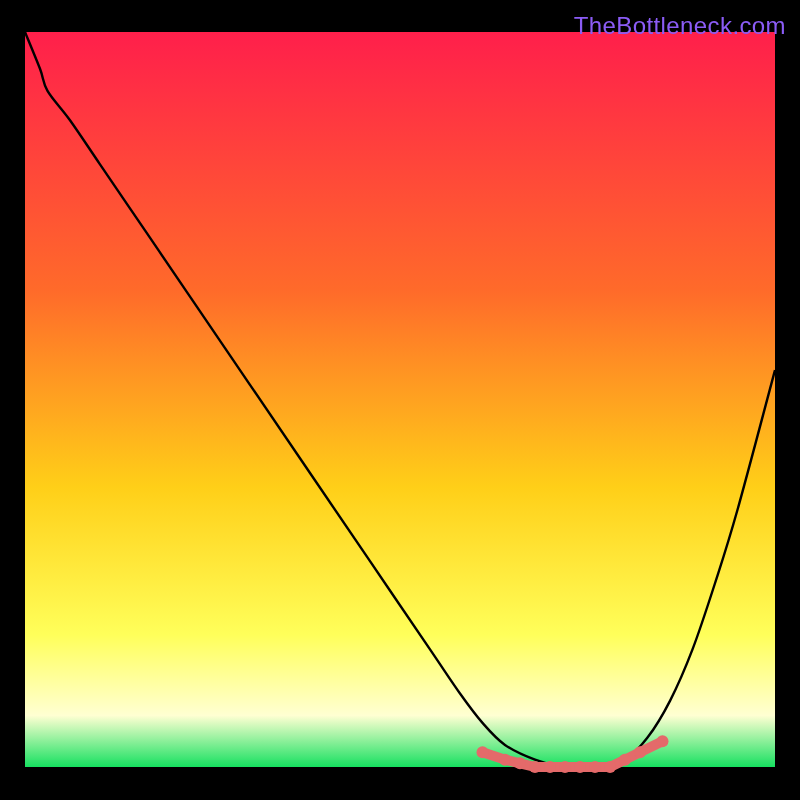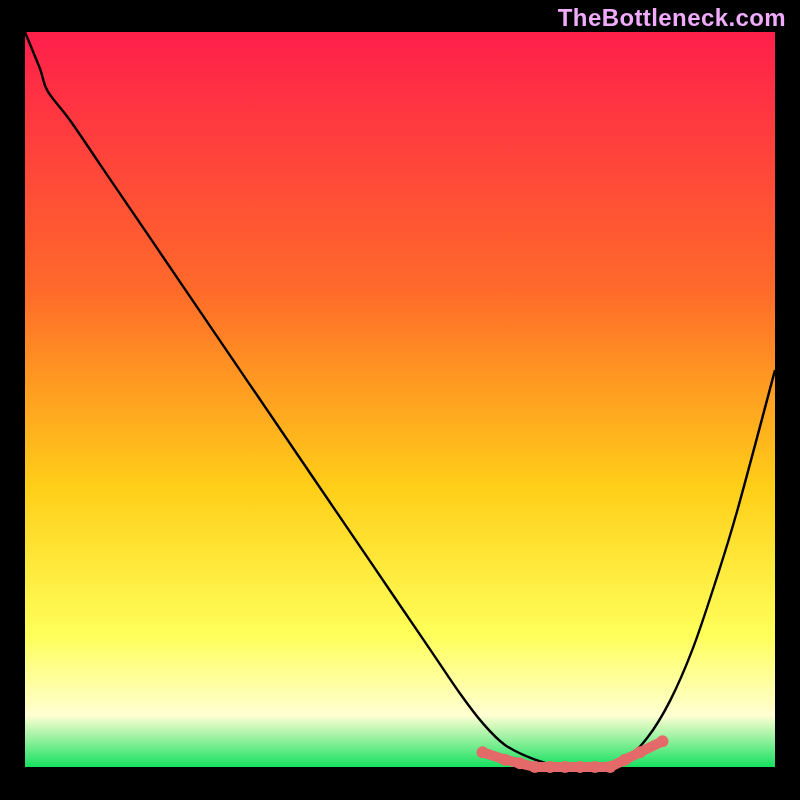--- a/index.html
+++ b/index.html
@@ -11,25 +11,25 @@
     overflow: hidden;
     font-family: Arial, Helvetica, sans-serif;
   }
   .stage {
     position: relative;
     width: 800px;
     height: 800px;
   }
   .watermark {
     position: absolute;
-    top: 4px;
+    top: 12px;
     right: 14px;
-    color: #f0abfc;
+    color: #8b5cf6;
     font-size: 24px;
-    font-weight: 700;
+    font-weight: 400;
     letter-spacing: 0.4px;
     user-select: none;
   }
   svg {
     position: absolute;
     left: 0;
     top: 0;
   }
 </style>
 </head>

